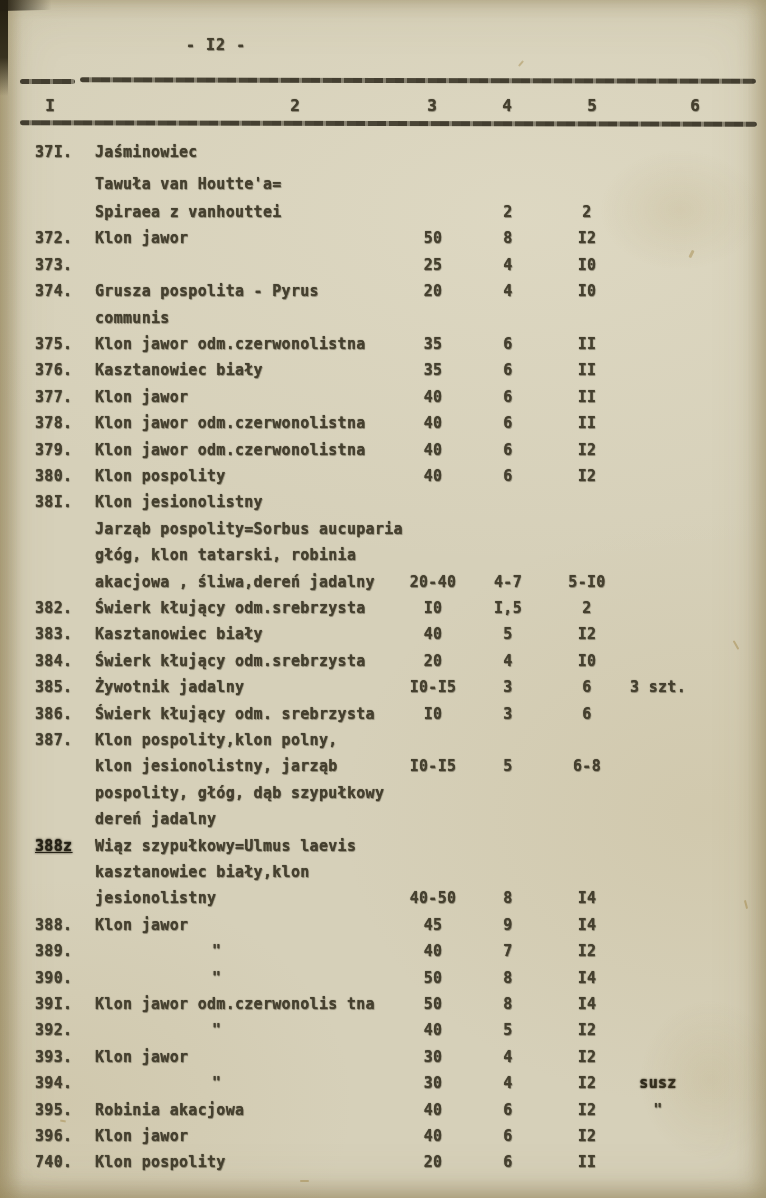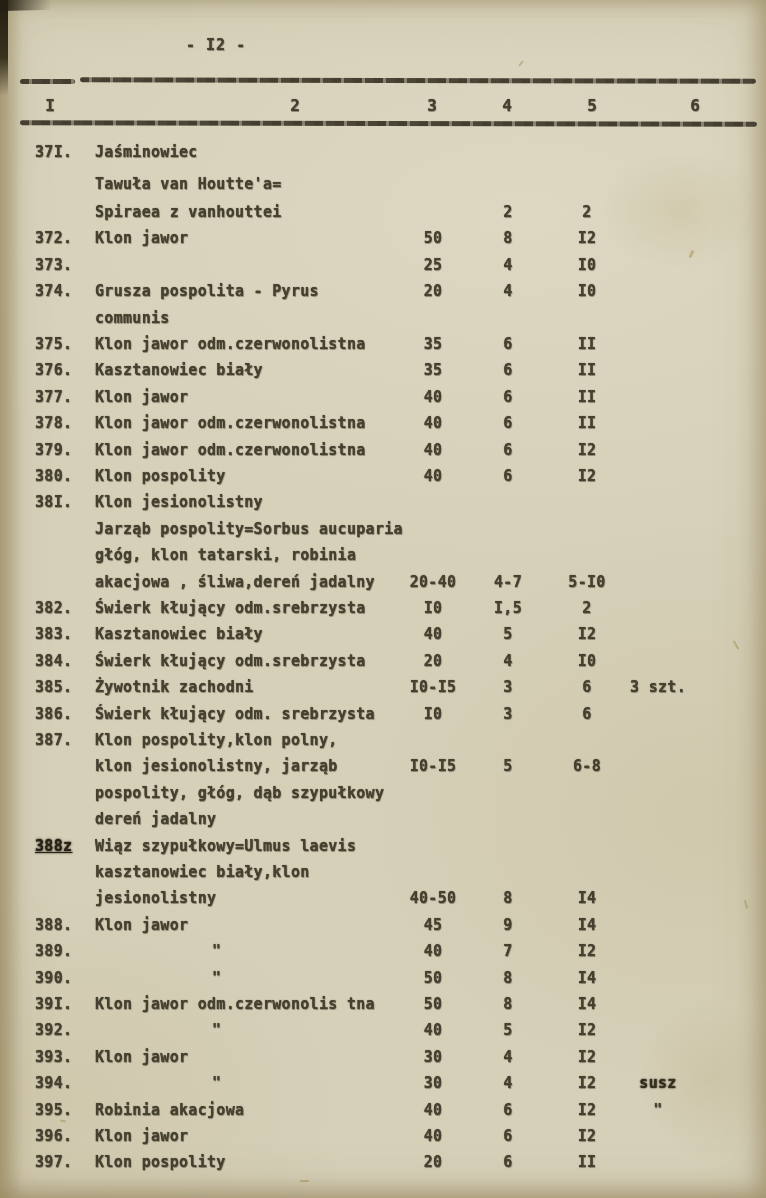--- a/index.html
+++ b/index.html
@@ -199,21 +199,21 @@
       </div>
       <div class="line ink" style="top: 651.8px;">
         <span class="num">384.</span>
         <span class="name">Świerk kłujący odm.srebrzysta</span>
         <span class="c c3">20</span>
         <span class="c c4">4</span>
         <span class="c c5">I0</span>
       </div>
       <div class="line ink" style="top: 678.2px;">
         <span class="num">385.</span>
-        <span class="name">Żywotnik zachodni</span>
+        <span class="name">Żywotnik jadalny</span>
         <span class="c c3">I0-I5</span>
         <span class="c c4">3</span>
         <span class="c c5">6</span>
         <span class="c c6">3 szt.</span>
       </div>
       <div class="line ink" style="top: 704.6px;">
         <span class="num">386.</span>
         <span class="name">Świerk kłujący odm. srebrzysta</span>
         <span class="c c3">I0</span>
         <span class="c c4">3</span>
@@ -307,21 +307,21 @@
         <span class="c c6">"</span>
       </div>
       <div class="line ink" style="top: 1127px;">
         <span class="num">396.</span>
         <span class="name">Klon jawor</span>
         <span class="c c3">40</span>
         <span class="c c4">6</span>
         <span class="c c5">I2</span>
       </div>
       <div class="line ink" style="top: 1153.4px;">
-        <span class="num">397.</span>
+        <span class="num">740.</span>
         <span class="name">Klon pospolity</span>
         <span class="c c3">20</span>
         <span class="c c4">6</span>
         <span class="c c5">II</span>
       </div>
     </div>
 
   <div class="speck" style="left:690px;top:250px;width:3px;height:8px;transform:rotate(25deg);"></div>
   <div class="speck" style="left:735px;top:640px;width:2px;height:10px;transform:rotate(-30deg);"></div>
   <div class="speck" style="left:300px;top:1180px;width:9px;height:2px;"></div>

